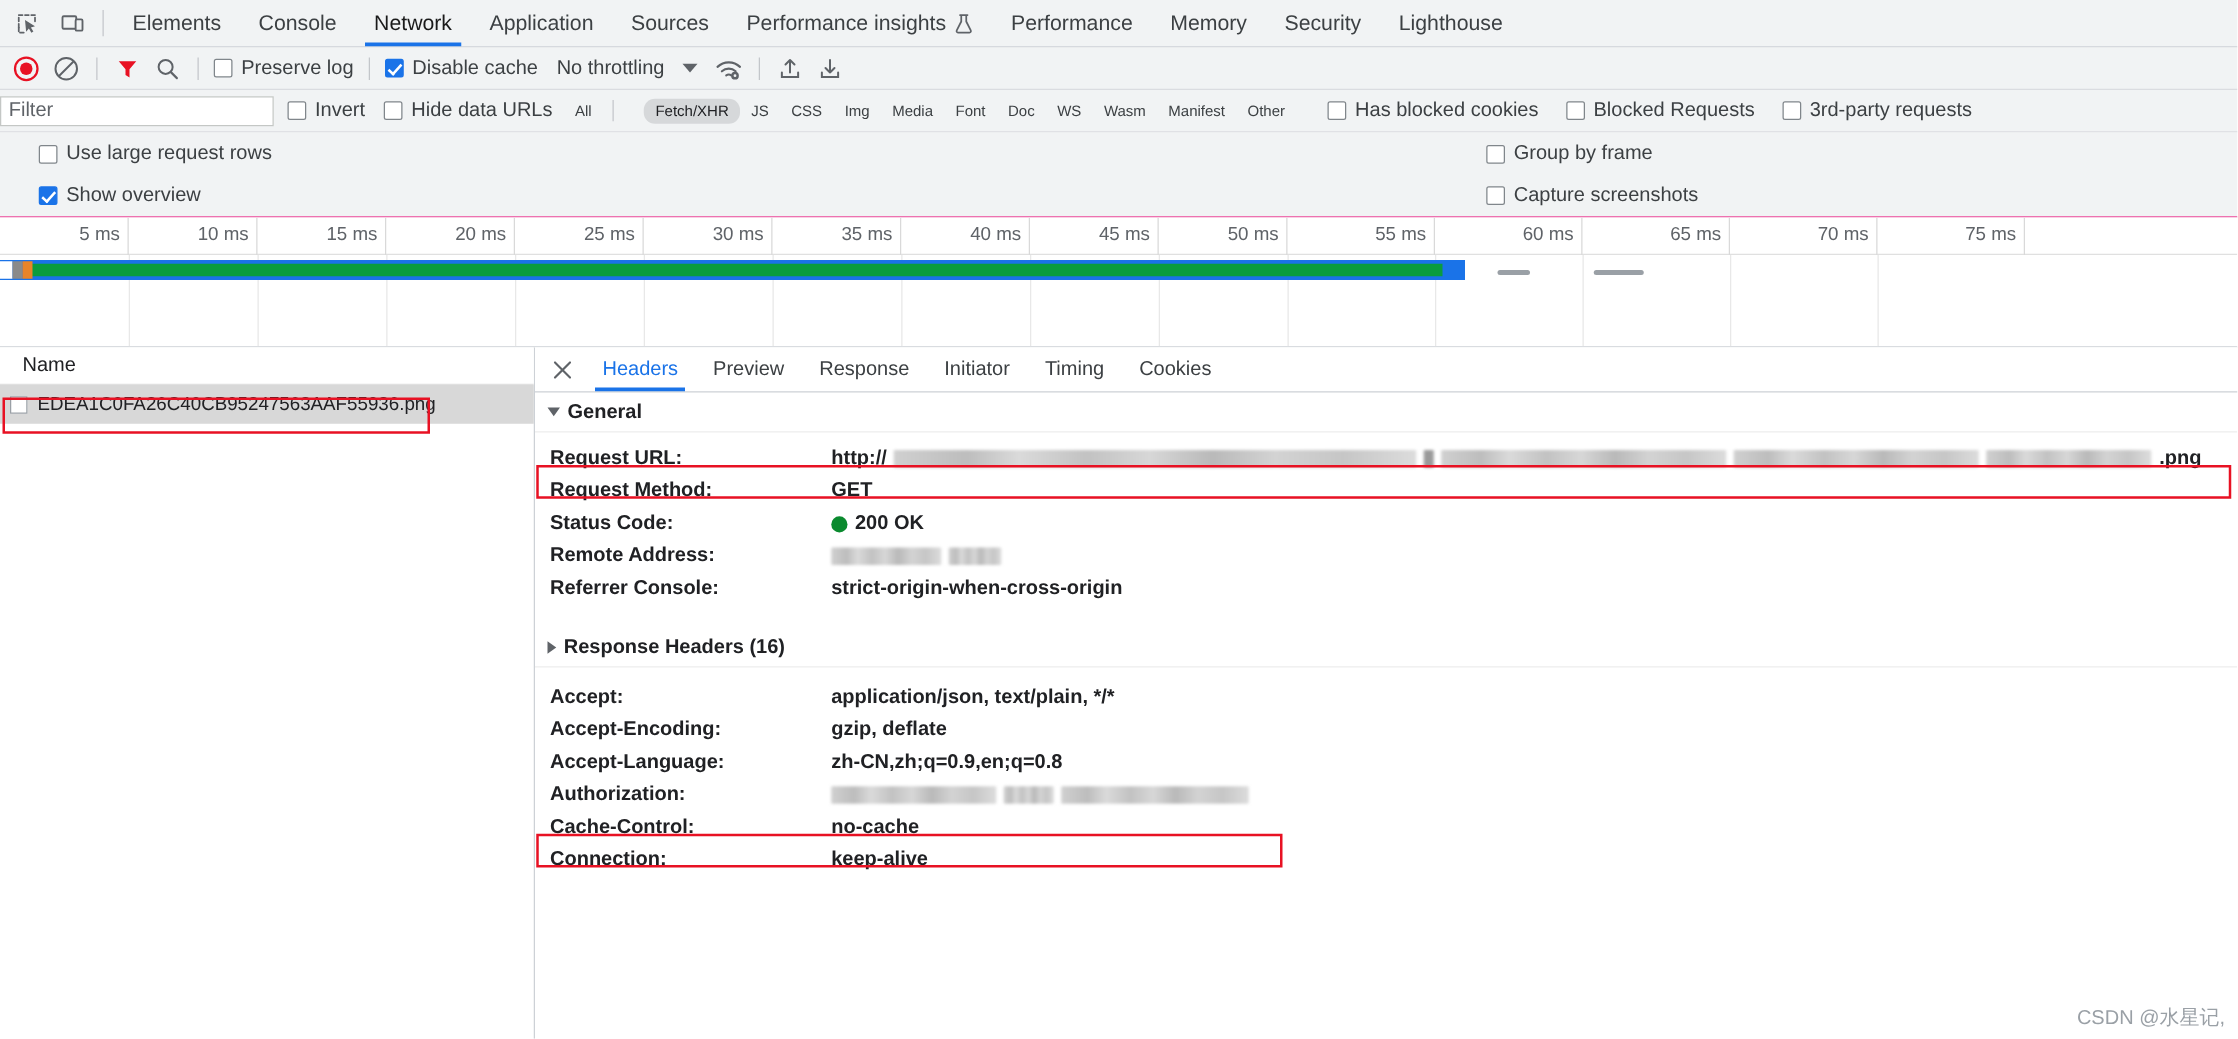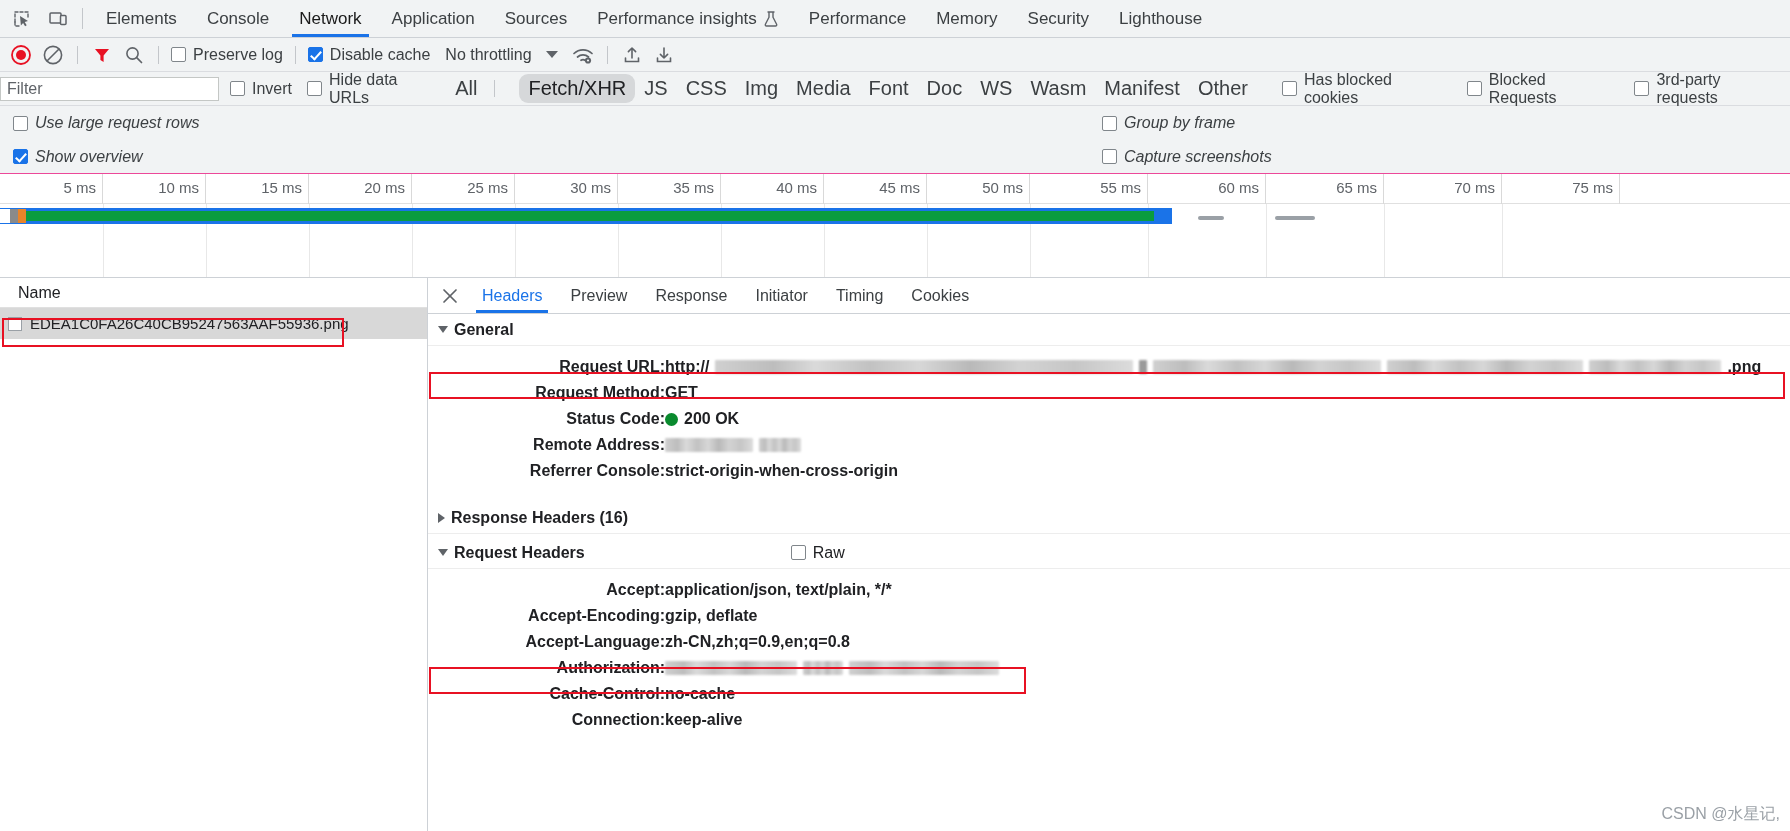--- a/index.html
+++ b/index.html
@@ -96,37 +96,36 @@
   .filter-input {
     width: 219px; height: 24px; margin: 0 8px 0 0;
     border: 1px solid #c4c7c5; background: #fff;
     font-size: 16px; color: #3c4043;
     padding: 0 6px; outline: none;
     font-family: "Liberation Sans", sans-serif;
   }
   .filter-input::placeholder { color: #5f6368; }
   .ftypes { display: flex; align-items: center; gap: 0; margin-left: 6px; }
   .ftype {
-    font-size: 20px; color: #3c4043; padding: 3px 9px;
+    font-size: 12px; color: #3c4043; padding: 3px 9px;
     border-radius: 9px; cursor: pointer; white-space: nowrap;
   }
   .ftype.sel { background: #d6d8da; color: #202124; margin-left: 16px; }
   .fsep { width: 1px; height: 17px; background: #c3c6ca; margin: 0 8px; }
 
   
   .setrow {
     height: 34px; min-height: 34px;
     background: #f1f3f4;
     display: flex; align-items: center;
-    padding: 0 10px;
+    padding: 0 28px;
     position: relative;
-    font-style: italic;
   }
   .setrow.last { border-bottom: 1px solid #ec4899; }
-  .setrow .right { position: absolute; left: 1099px; display: flex; align-items: flex-end; }
+  .setrow .right { position: absolute; left: 1186px; display: flex; align-items: flex-end; }
 
   
   .overview {
     height: 104px; min-height: 104px;
     background: #fff; position: relative;
     border-bottom: 1px solid #cdd1d6;
     overflow: hidden;
   }
   .ruler {
     position: absolute; top: 0; left: 0; right: 0; height: 30px;
@@ -185,21 +184,21 @@
   }
   .file-ico {
     width: 14px; height: 14px; border: 1px solid #9aa0a6; background: #fff;
     flex: 0 0 auto;
   }
   .red-box {
     position: absolute; border: 2px solid #e81123; pointer-events: none;
   }
 
   
-  .right-pane { flex: 1; display: flex; flex-direction: column; background: #fff; min-width: 0; text-align: right; }
+  .right-pane { flex: 1; display: flex; flex-direction: column; background: #fff; min-width: 0; }
   .det-tabs {
     height: 36px; min-height: 36px;
     display: flex; align-items: stretch;
     border-bottom: 1px solid #cdd1d6;
     background: #fff;
     padding-left: 4px;
   }
   .close-x {
     width: 36px; display: flex; align-items: center; justify-content: center; cursor: pointer;
   }
@@ -559,28 +558,20 @@
 
         <div style="height:18px"></div>
 
         <div class="sec-head">
           <span class="tri-rt"></span>
           <span>Response Headers (16)</span>
         </div>
 
         <div style="height:3px"></div>
 
-        <div class="sec-head">
-          <span class="tri-dn"></span>
-          <span>Request Headers</span>
-          <span class="raw-wrap">
-            <span class="cbx"></span>
-            <span>Raw</span>
-          </span>
-        </div>
         <div style="height:8px"></div>
         <div class="kv">
           <span class="k">Accept:</span>
           <span class="v">application/json, text/plain, */*</span>
         </div>
         <div class="kv">
           <span class="k">Accept-Encoding:</span>
           <span class="v">gzip, deflate</span>
         </div>
         <div class="kv">

